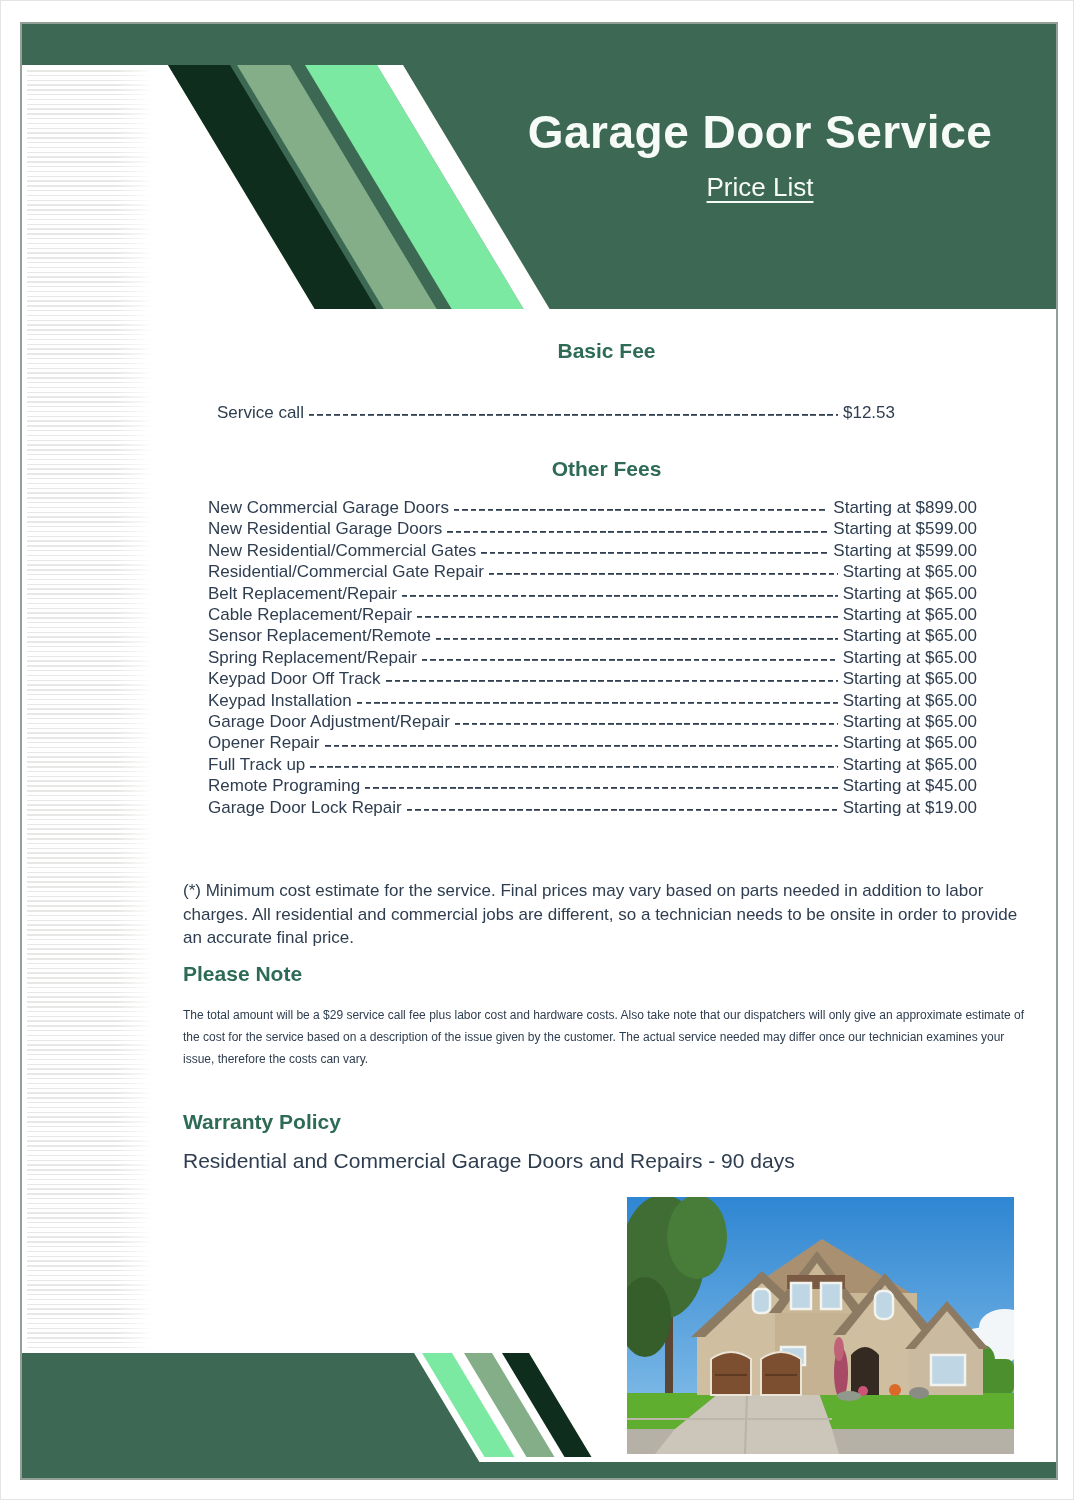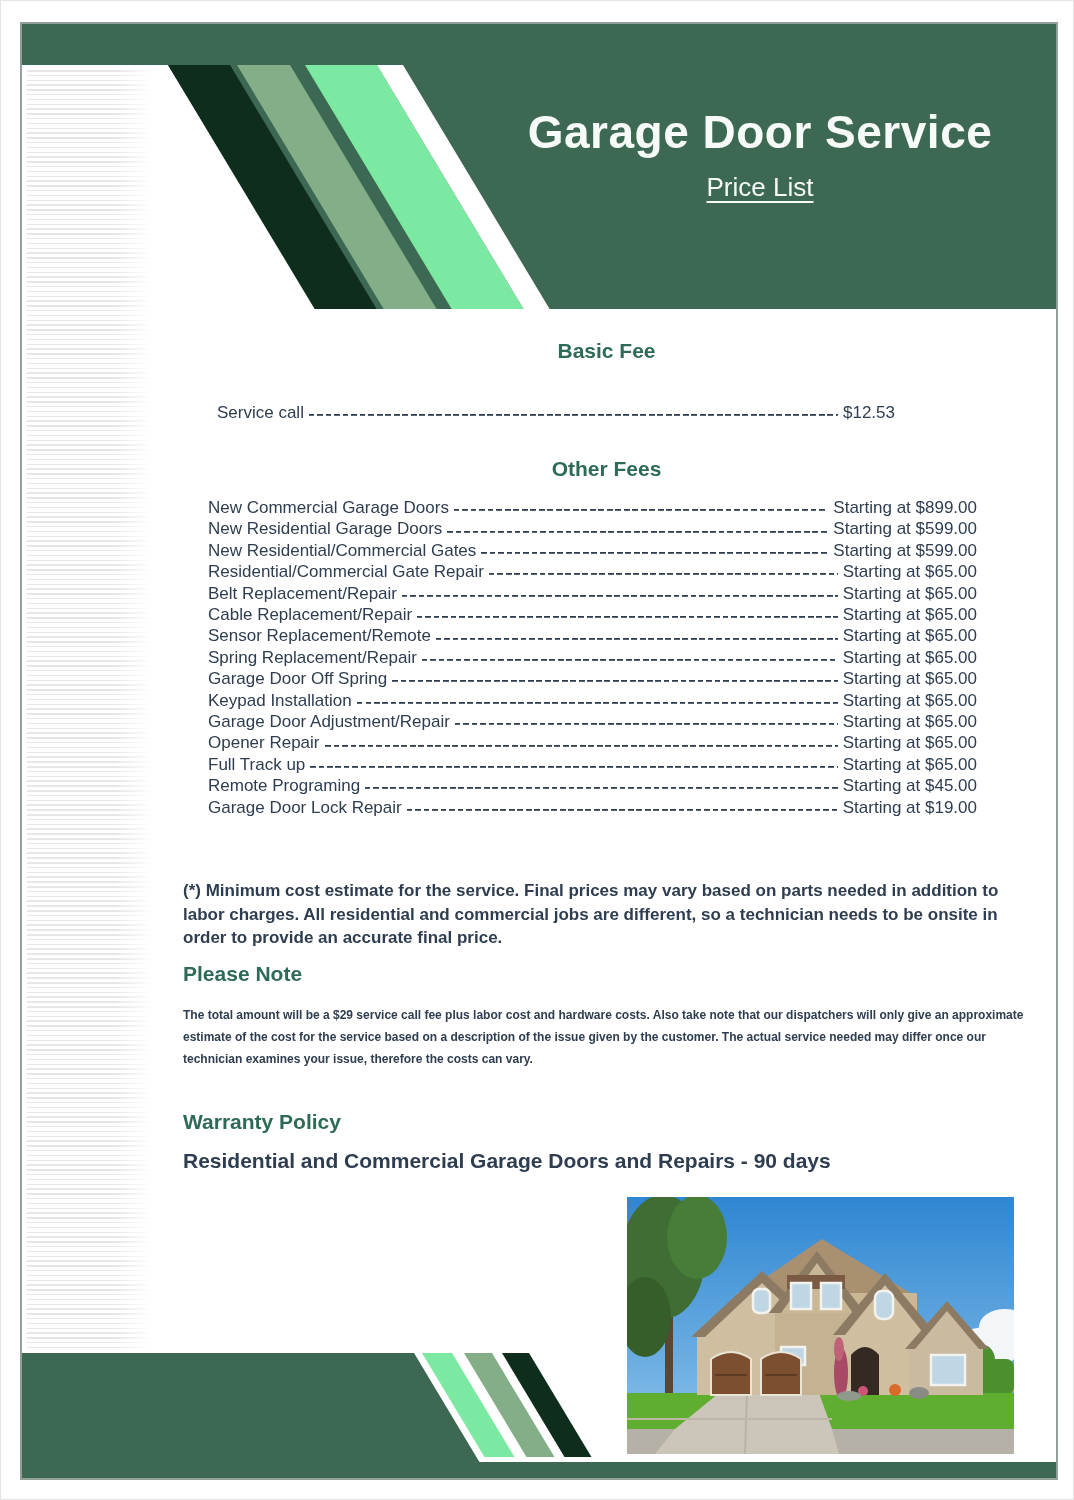--- a/index.html
+++ b/index.html
@@ -38,21 +38,21 @@
   .sec-heading{position:absolute;font-size:21px;font-weight:bold;color:var(--heading);}
   .centered{left:200px;width:769px;text-align:center;}
   .fee-row{display:flex;align-items:baseline;font-size:17px;line-height:21.4px;color:var(--text);}
   .fee-label{white-space:nowrap;}
   .fee-price{white-space:nowrap;}
   .leader{flex:1;align-self:stretch;margin:0 5px;
           background-image:repeating-linear-gradient(90deg,currentColor 0 5.5px,transparent 5.5px 8.5px);
           background-repeat:no-repeat;background-size:100% 1.8px;background-position:0 62%;}
   #basic-row{position:absolute;top:378px;left:187px;width:678px;margin-left:8px;}
   #fees-list{position:absolute;top:473px;left:186px;width:769px;}
-  .para{position:absolute;color:var(--text);font-weight:bold;}
+  .para{position:absolute;color:var(--text);}
   #disclaimer{top:855px;left:161px;width:842px;font-size:17px;line-height:23.5px;}
   #note-body{top:980px;left:161px;width:852px;font-size:12px;line-height:22px;}
   #warranty-body{top:1125px;left:161px;width:700px;font-size:21px;}
 
   
   .photo{position:absolute;left:605px;top:1173px;width:387px;height:257px;overflow:hidden;}
   .photo svg{display:block;width:100%;height:100%;}
 
   
   .footer-block{position:absolute;left:0;top:1329px;width:480px;height:125px;background:var(--brand);
@@ -126,21 +126,21 @@
         <span class="fee-label">Sensor Replacement/Remote</span>
         <span class="leader"></span>
         <span class="fee-price">Starting at $65.00</span>
       </div>
         <div class="fee-row">
         <span class="fee-label">Spring Replacement/Repair</span>
         <span class="leader"></span>
         <span class="fee-price">Starting at $65.00</span>
       </div>
         <div class="fee-row">
-        <span class="fee-label">Garage Door Off Spring</span>
+        <span class="fee-label">Keypad Door Off Track</span>
         <span class="leader"></span>
         <span class="fee-price">Starting at $65.00</span>
       </div>
         <div class="fee-row">
         <span class="fee-label">Keypad Installation</span>
         <span class="leader"></span>
         <span class="fee-price">Starting at $65.00</span>
       </div>
         <div class="fee-row">
         <span class="fee-label">Garage Door Adjustment/Repair</span>

